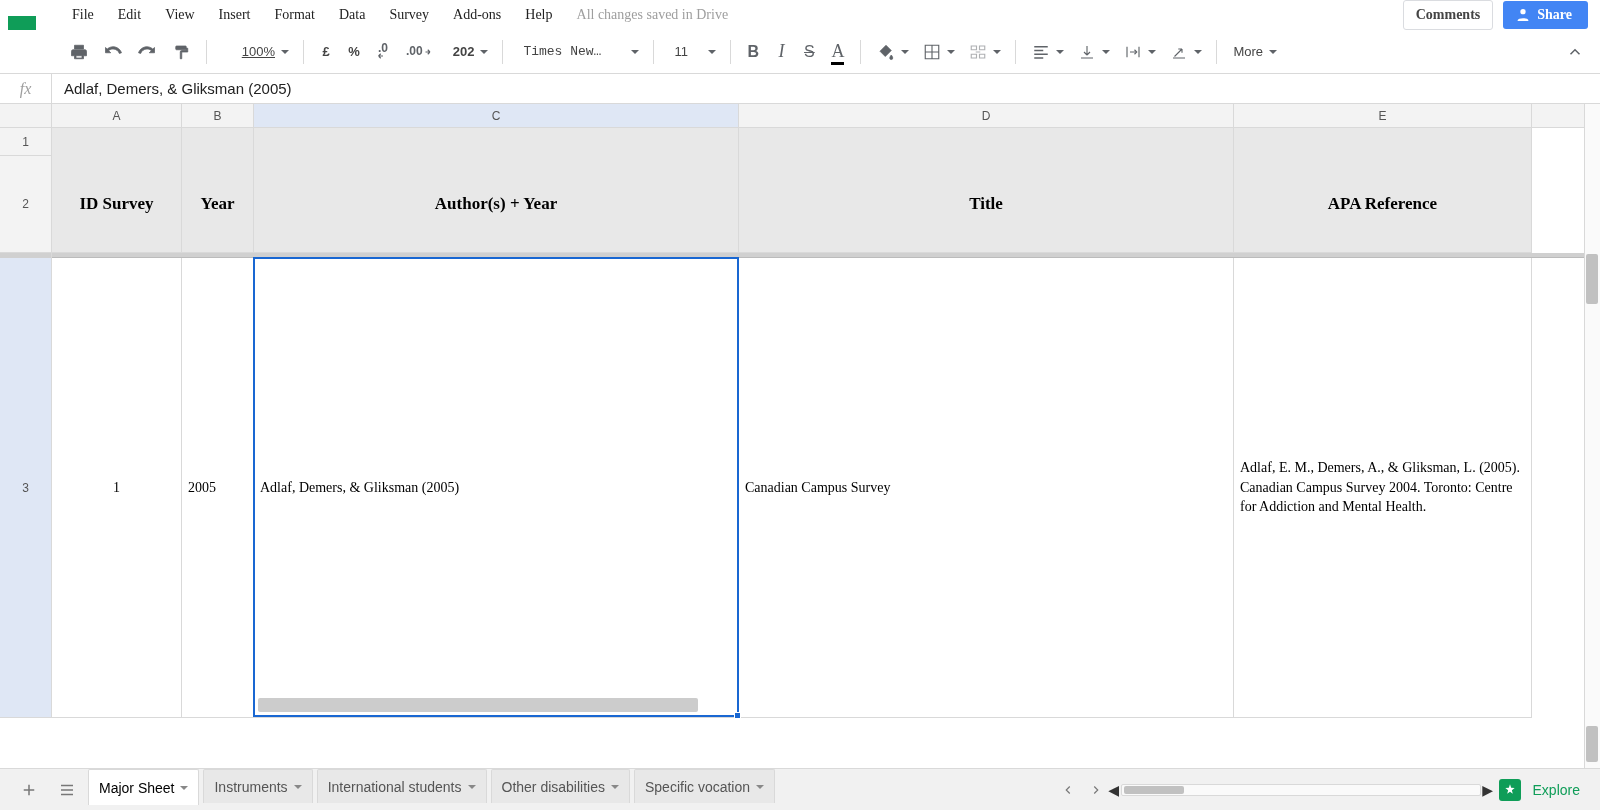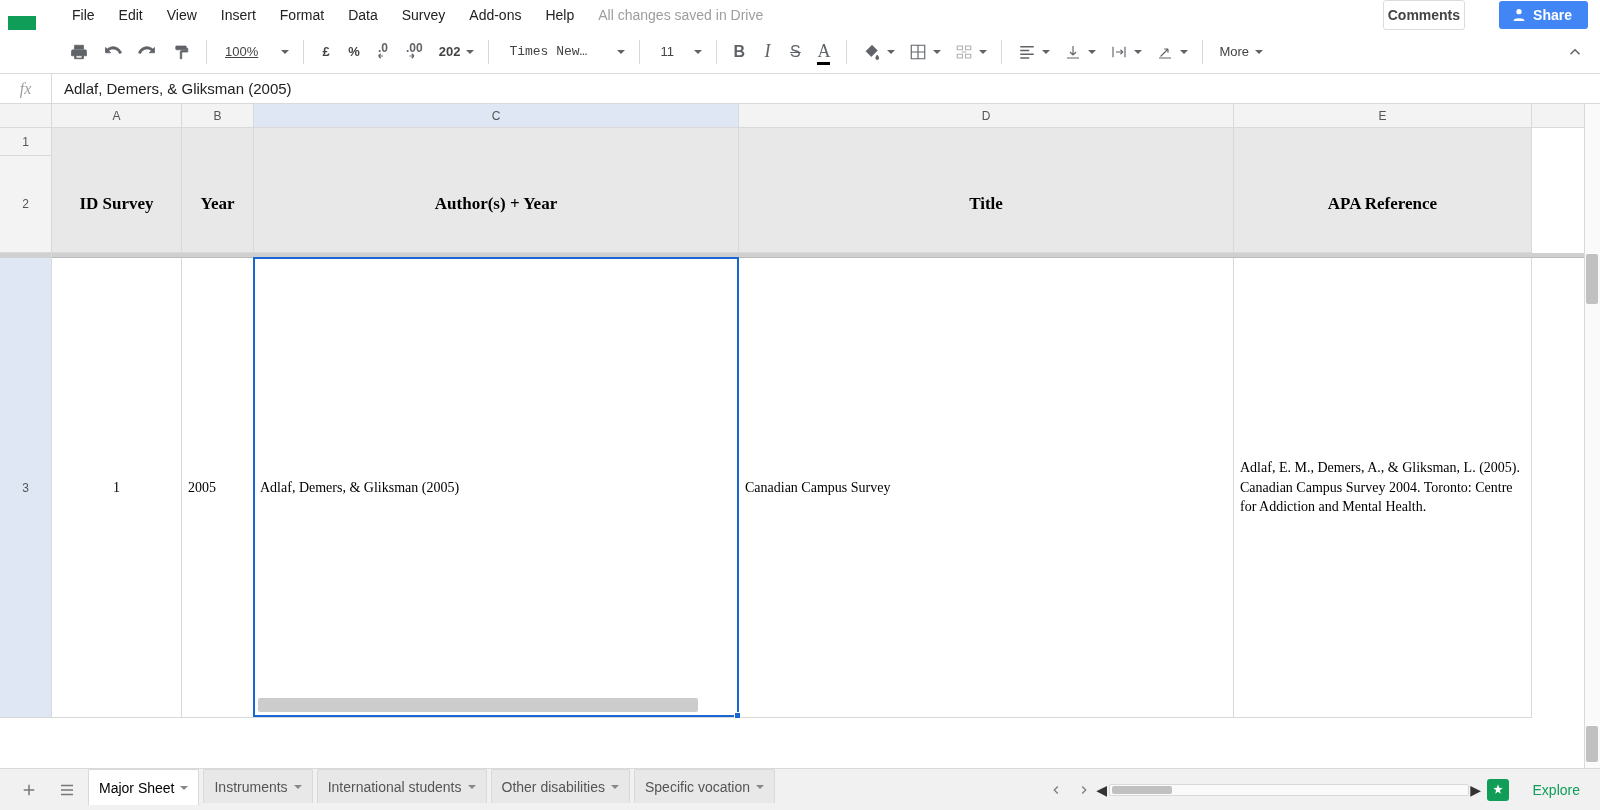--- a/index.html
+++ b/index.html
@@ -15,40 +15,40 @@
     --sheet-tab-bg: #e8e8e8;
     --sheet-tab-active-bg: #fff;
   }
   * { box-sizing: border-box; }
   html, body { margin:0; padding:0; height:100%; width:100%; font-family: Arial, Helvetica, sans-serif; font-size:14px; color:var(--text); background:#fff;}
   body { display:flex; flex-direction:column; overflow:hidden;}
 
   
   .top { flex:0 0 auto; }
 
-  .menubar { display:flex; align-items:center; height:30px; padding:0 8px 0 0; border-bottom:1px solid transparent;}
+  .menubar { display:flex; align-items:center; height:30px; padding:0 8px 0 0; border-bottom:1px solid transparent;font-family:Liberation Serif, serif;}
   .logo-square { width:52px; height:30px; display:flex; align-items:flex-end; justify-content:flex-start; padding-left:8px;}
   .logo-square > div { width:28px; height:14px; background:var(--green); position:relative; top:0;}
   .menus { display:flex; gap:0; padding-left:8px;}
   .menus > div { padding:6px 12px; cursor:default; color:#222;}
   .status { color:#9e9e9e; padding:6px 12px; }
   .menubar-spacer { flex:1; }
-  .comments-btn { border:1px solid #dadce0; background:#fff; padding:6px 4px; margin-right:10px; border-radius:3px; color:#444; font-weight:bold; cursor:default;}
-  .share-btn { background:var(--blue); color:#fff; padding:6px 16px 6px 12px; border-radius:3px; font-weight:bold; display:flex; align-items:center; gap:6px; cursor:default; margin-right:4px;margin-left:24px;}
+  .comments-btn { border:1px solid #dadce0; background:#fff; padding:6px 12px; margin-right:10px; border-radius:3px; color:#444; font-weight:bold; cursor:default;}
+  .share-btn { background:var(--blue); color:#fff; padding:6px 16px 6px 12px; border-radius:3px; font-weight:bold; display:flex; align-items:center; gap:6px; cursor:default; margin-right:4px;}
   .share-btn svg { width:16px; height:16px; fill:#fff;}
 
   
   .toolbar { display:flex; align-items:center; height:44px; padding:0 10px 0 64px; border-bottom:1px solid var(--border-gray); gap:4px;}
   .tb-sep { width:1px; height:24px; background:var(--border-gray); margin:0 6px; }
   .tb-btn { min-width:24px; height:28px; display:flex; align-items:center; justify-content:center; padding:0 6px; color:#5f6368; border-radius:2px; cursor:default; position:relative;}
   .tb-btn svg { width:18px; height:18px; fill:#5f6368; stroke:#5f6368;}
   .tb-dd { padding-right:18px; }
   .tb-dd::after { content:""; position:absolute; right:4px; top:50%; margin-top:-2px; border:4px solid transparent; border-top-color:#5f6368;}
   .tb-text { color:#444; font-size:13px; }
-  .zoom { width:76px; justify-content:flex-start; padding-left:8px; color:#444; font-size:13px;text-decoration:underline;}
+  .zoom { width:76px; justify-content:flex-end; padding-left:8px; color:#444; font-size:13px;text-decoration:underline;}
   .font-fam { width:130px; justify-content:flex-start; padding-left:10px; overflow:hidden; white-space:nowrap;}
   .font-size { width:56px; justify-content:flex-start; padding-left:10px;}
   .color-underline::after { content:""; display:block; position:absolute; left:6px; right:6px; bottom:1px; height:3px;}
   .text-color::after { background:#000;}
   .letter { font-family: "Times New Roman", serif; font-size:18px; color:#5f6368;}
   .toolbar-spacer { flex:1; }
   .more { font-size:13px; color:#444;}
   .chev-up { width:12px; height:12px; }
 
   
@@ -98,21 +98,21 @@
   .tabs { display:flex; align-items:flex-start; flex:1; overflow:hidden;}
   .tab { background:var(--sheet-tab-bg); border:1px solid var(--border-gray); border-bottom:none; padding:0 10px; height:34px; display:flex; align-items:center; gap:6px; margin-right:4px; color:#555; font-size:14px; position:relative; top:0; border-top-left-radius:2px; border-top-right-radius:2px; white-space:nowrap;}
   .tab.active { background:var(--sheet-tab-active-bg); color:#000; font-weight:500; height:36px;}
   .tab .dd { border:4px solid transparent; border-top-color:#888; margin-top:4px;}
   .tab-scroll { display:flex; align-items:center; padding:0 6px; gap:2px;}
   .tab-scroll .tb-btn svg { width:14px; height:14px;}
   .hscroll-mini { width:360px; height:12px; border:1px solid var(--border-gray); border-radius:2px; position:relative; margin:0 6px; align-self:center; background:#fafafa;}
   .hscroll-mini .thumb { position:absolute; left:2px; top:1px; height:8px; width:60px; background:#c1c1c1; border-radius:2px;}
   .hscroll-mini .arrow-l, .hscroll-mini .arrow-r { position:absolute; top:0; width:12px; height:10px; display:flex; align-items:center; justify-content:center;}
   .hscroll-mini .arrow-l { left:-14px;} .hscroll-mini .arrow-r { right:-14px;}
-  .explore { display:flex; align-items:center; gap:24px; padding:0 20px 0 12px; color:var(--green); font-weight:500; cursor:default;}
+  .explore { display:flex; align-items:center; gap:12px; padding:0 20px 0 12px; color:var(--green); font-weight:500; cursor:default;}
   .explore .badge { width:22px; height:22px; background:var(--green); border-radius:3px; display:flex; align-items:center; justify-content:center;}
   .explore .badge svg { width:14px; height:14px; fill:#fff;}
 
 </style>
 </head>
 <body>
 
 <div class="top">
   <div class="menubar">
     <div class="logo-square">
@@ -175,21 +175,21 @@
       </div>
     <div class="tb-btn">
       <span style="display:flex; flex-direction:column; align-items:center; line-height:9px; font-size:12px; color:#5f6368; font-weight:bold;">
         <span>.0</span>
         <svg viewBox="0 0 16 8" style="width:14px;height:6px">
             <path d="M8 4H2m0 0l3-3M2 4l3 3" stroke="#5f6368" stroke-width="1.5" fill="none"></path>
           </svg>
       </span>
     </div>
     <div class="tb-btn">
-      <span style="display:flex; flex-direction:column; align-items:center; line-height:9px; font-size:12px; color:#5f6368; font-weight:bold;">
+      <span style="display:flex; flex-direction:row; align-items:center; line-height:9px; font-size:12px; color:#5f6368; font-weight:bold;">
         <span>.00</span>
         <svg viewBox="0 0 16 8" style="width:14px;height:6px">
             <path d="M2 4h6m0 0L5 1m3 3L5 7" stroke="#5f6368" stroke-width="1.5" fill="none"></path>
           </svg>
       </span>
     </div>
     <div class="tb-btn tb-dd">
         <span class="tb-text" style="font-weight:bold">202</span>
       </div>
     <div class="tb-sep"></div>

